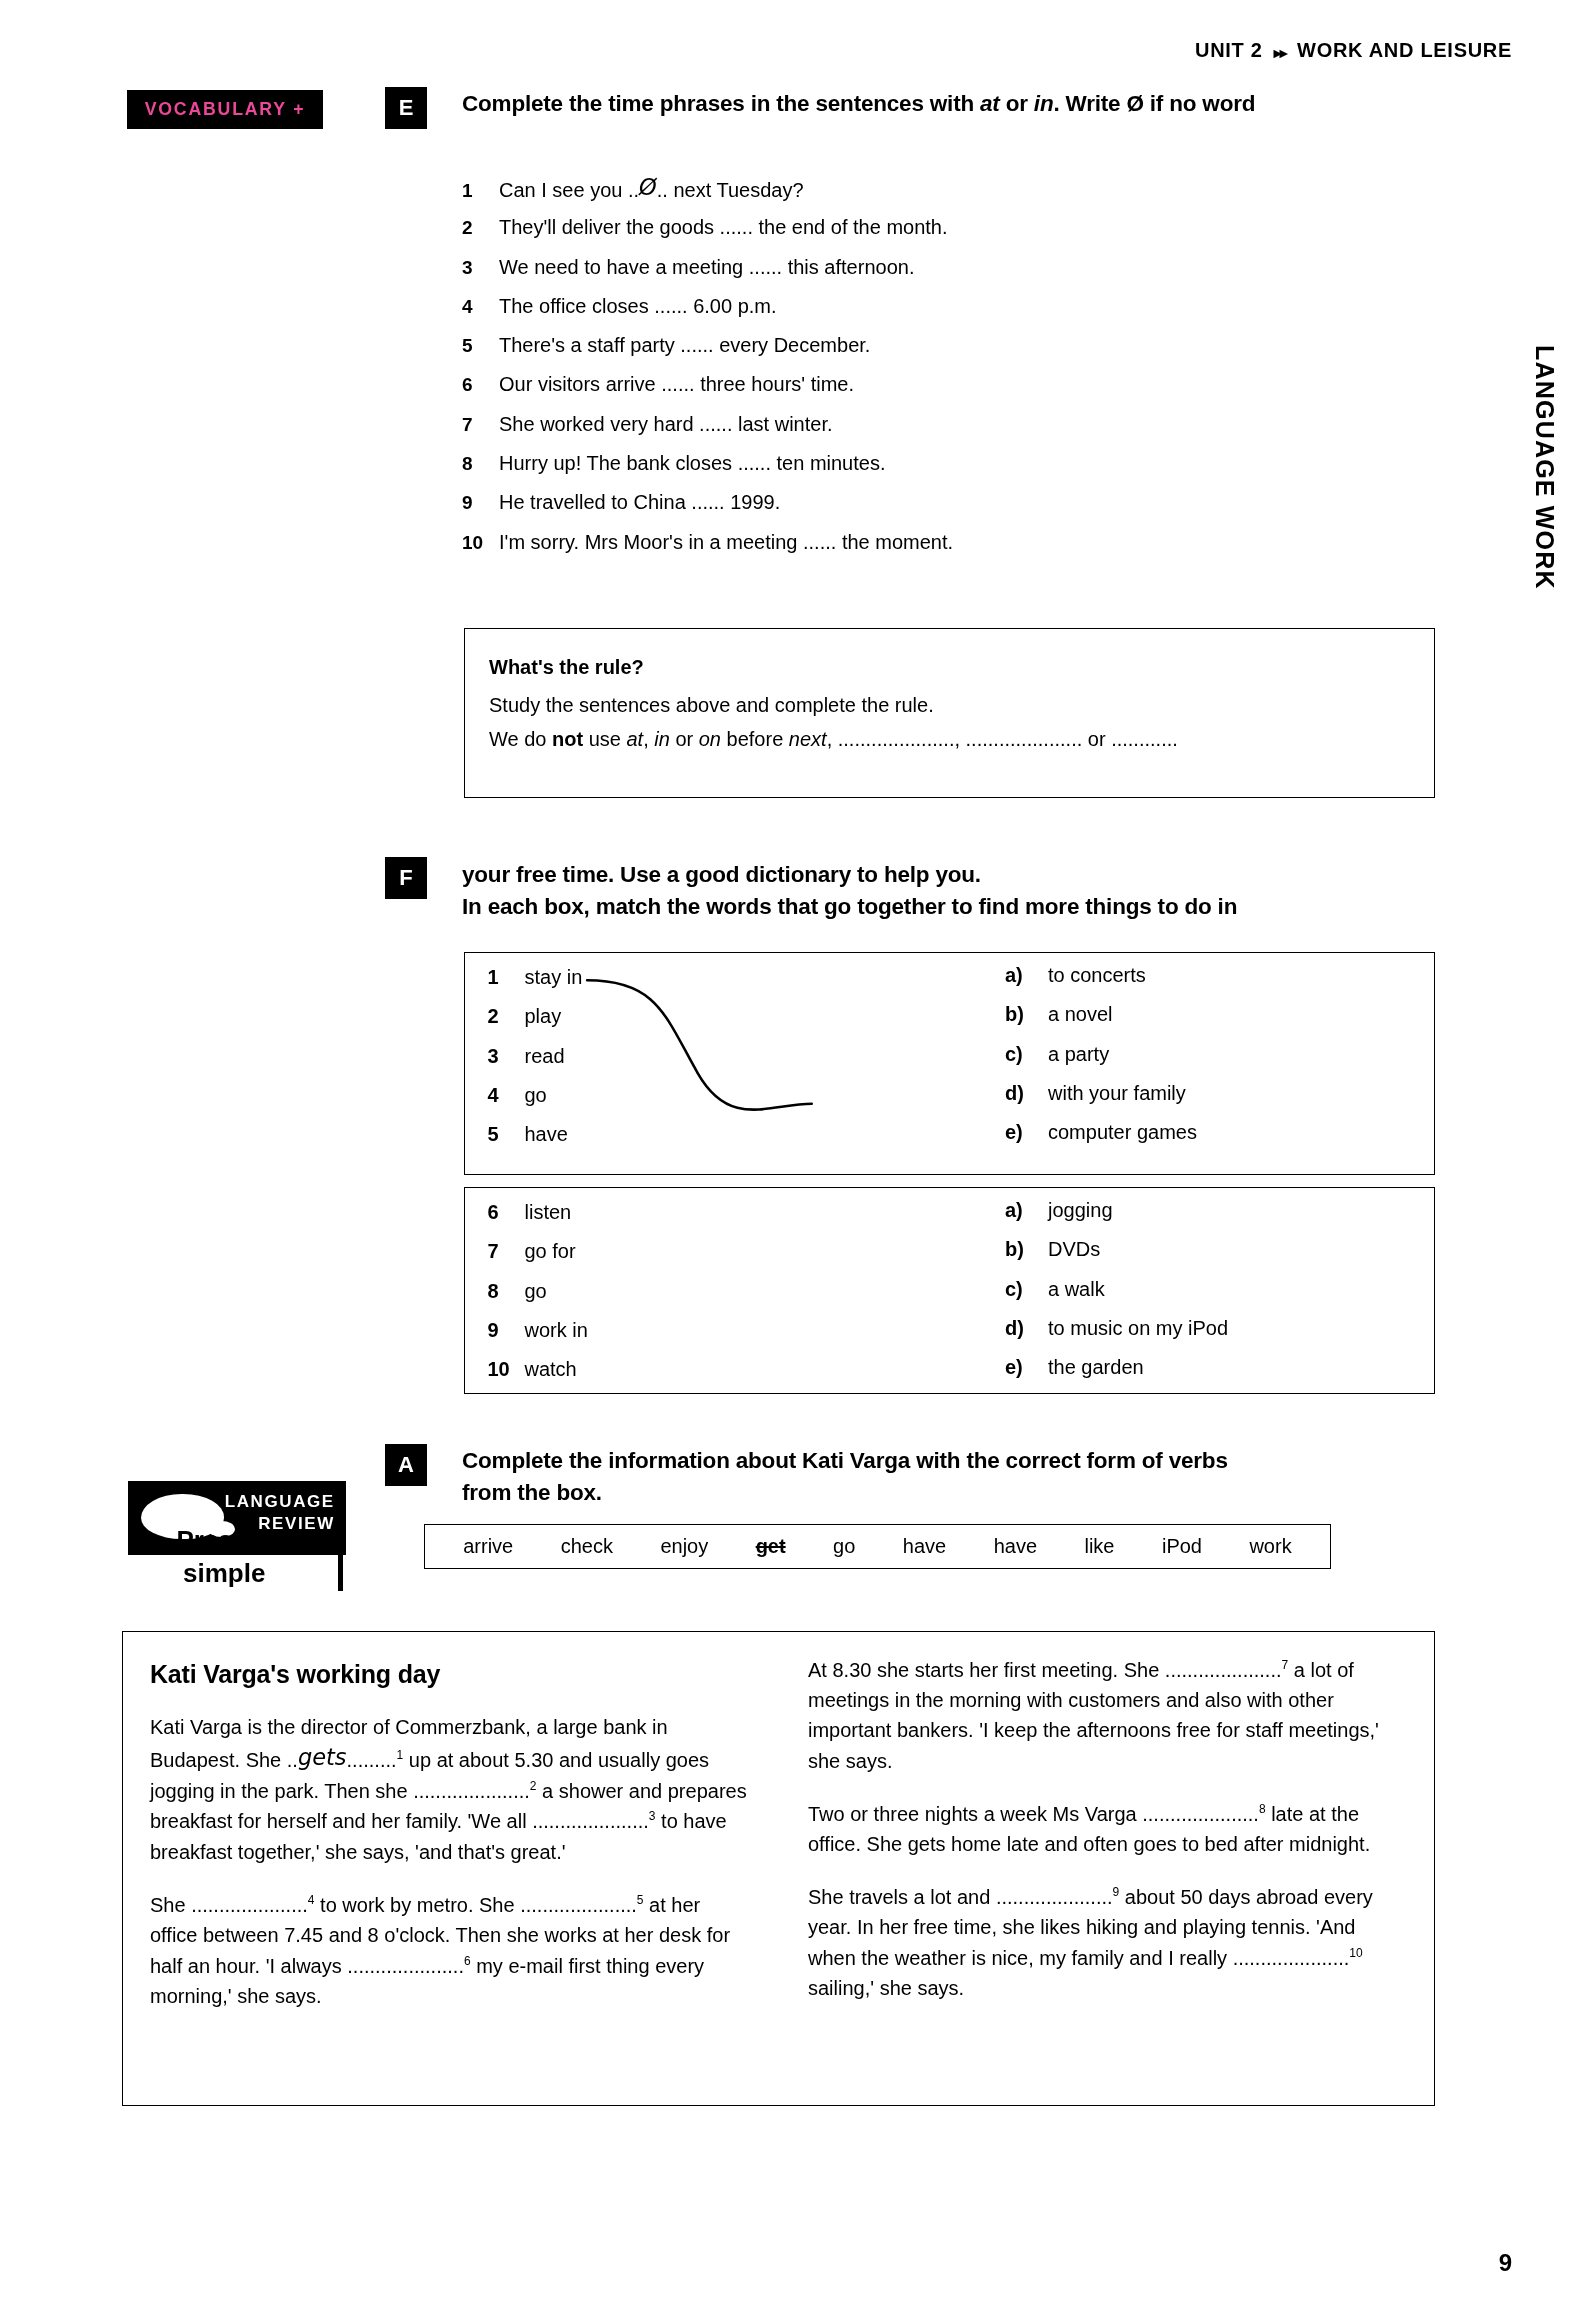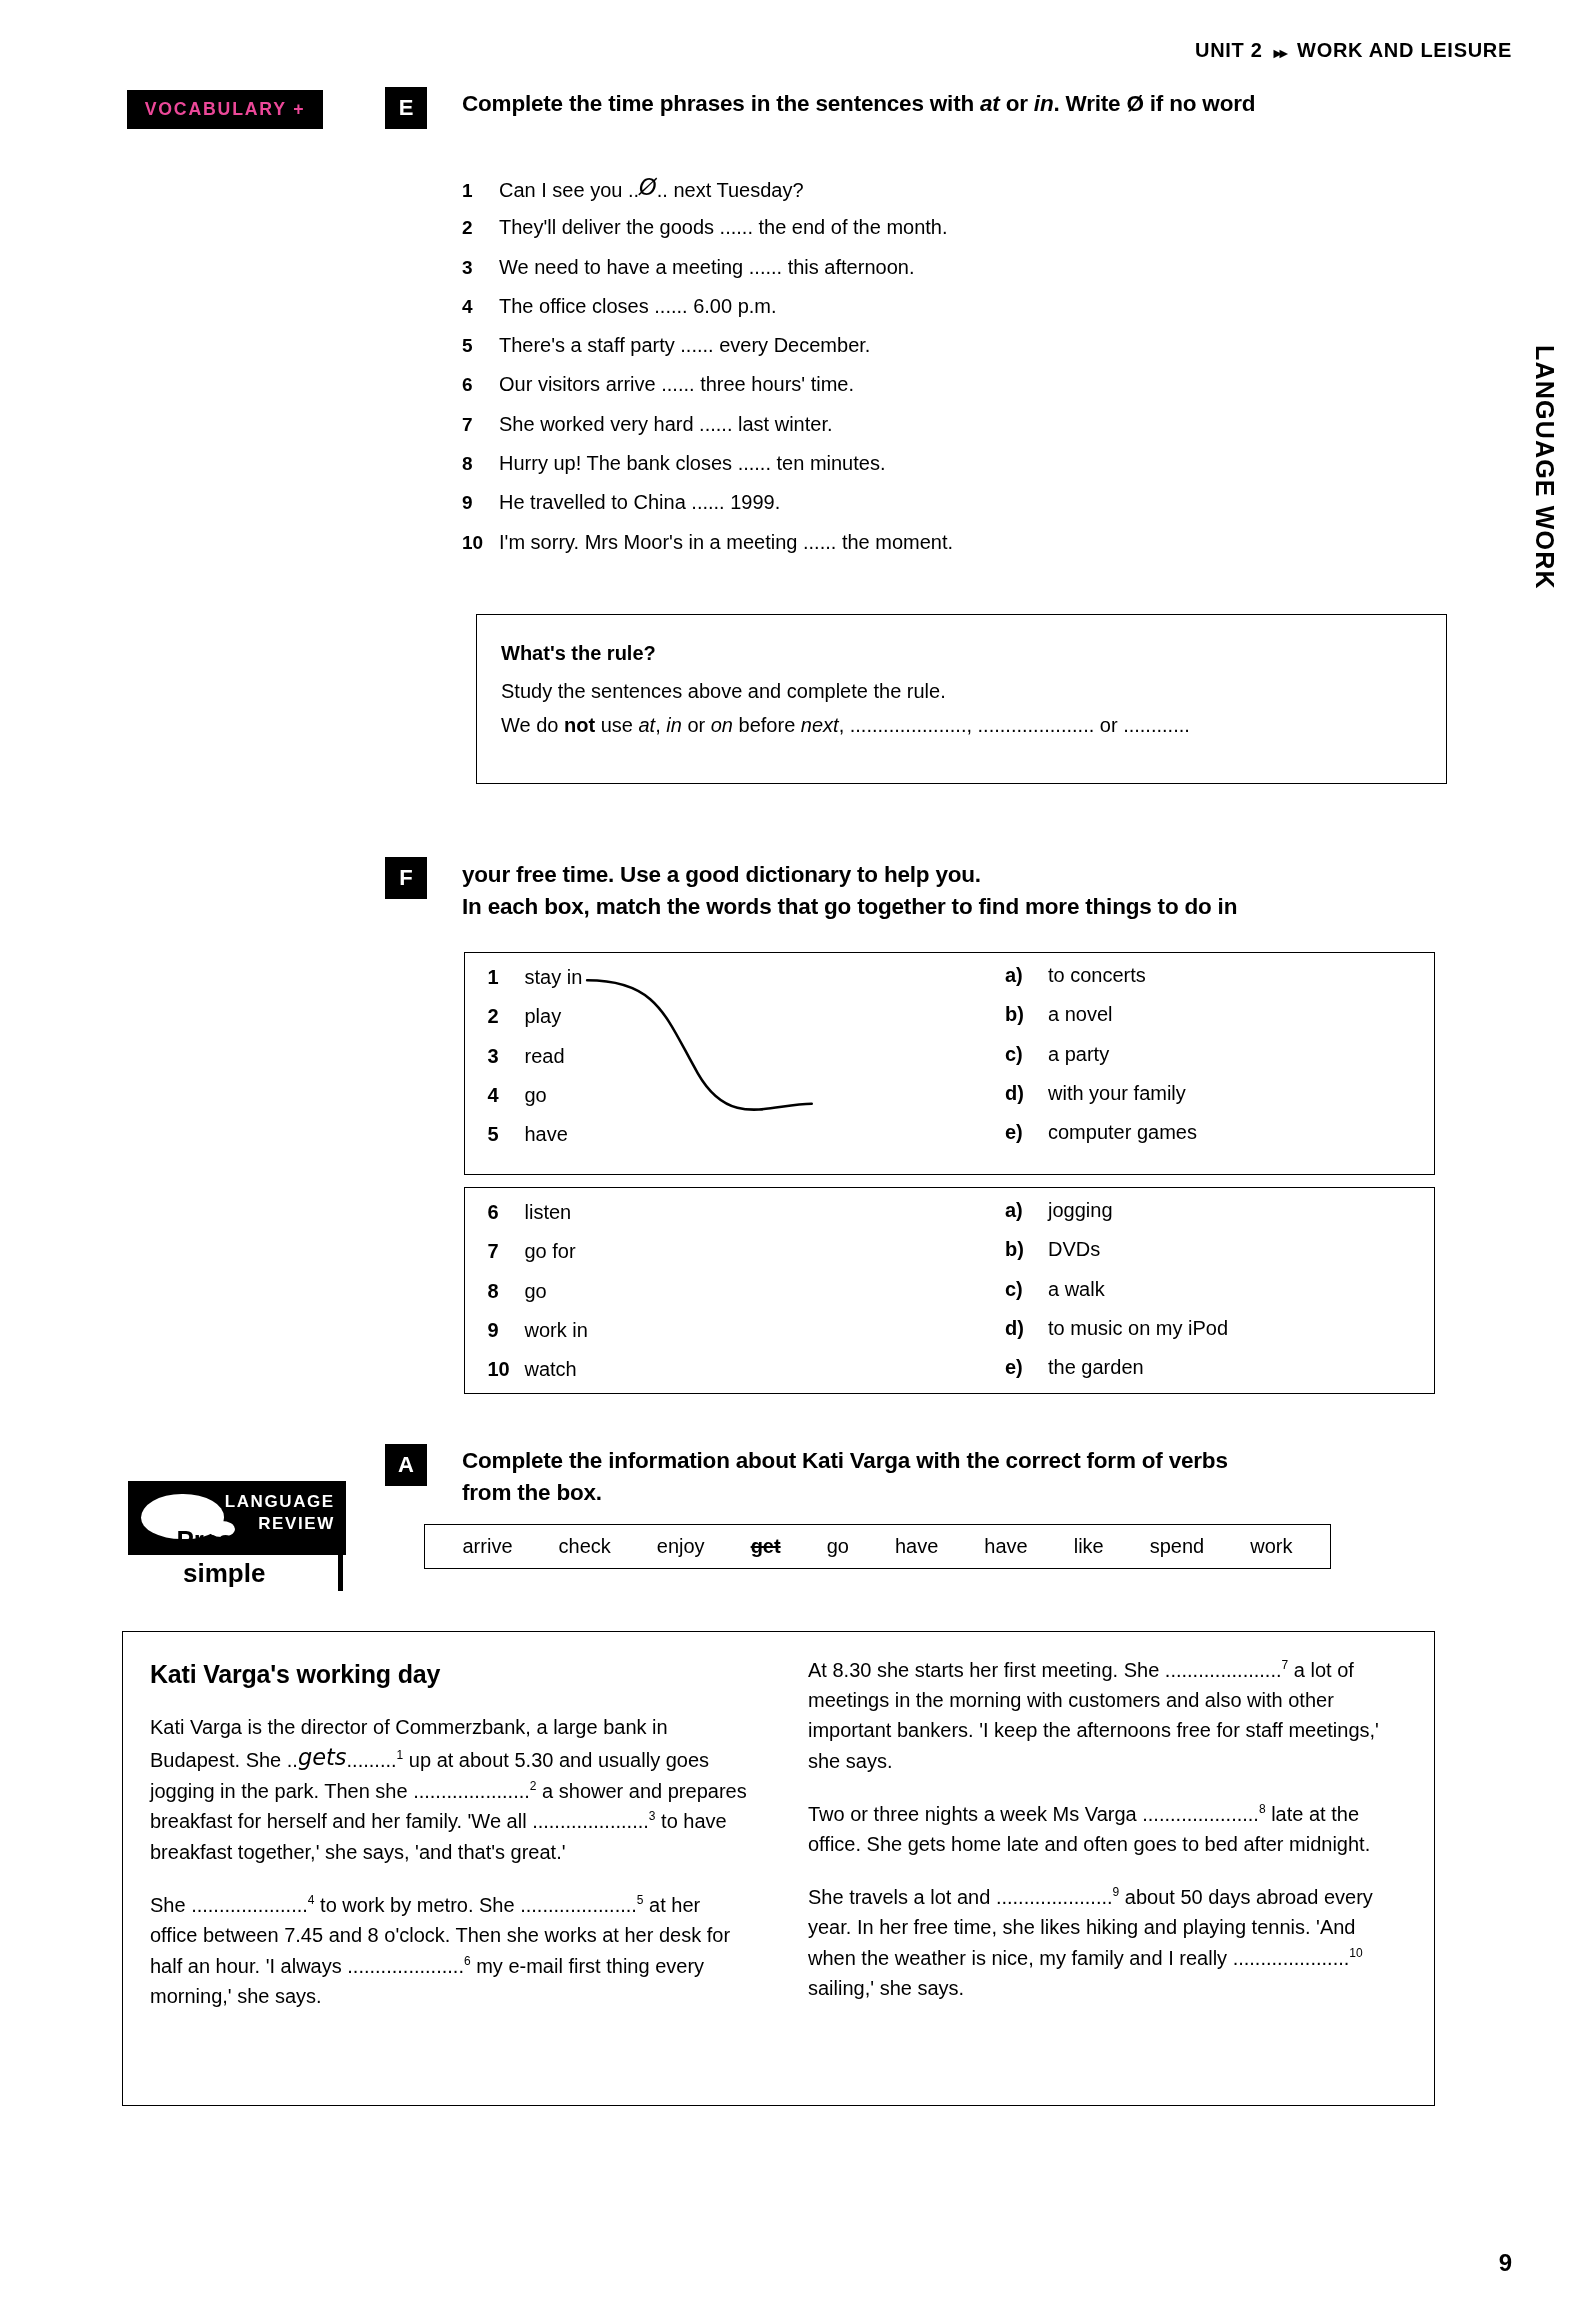--- a/index.html
+++ b/index.html
@@ -116,21 +116,21 @@
     top: -1.6px;
   }
 
   
   .obox {
     position: absolute;
     border: 1.6px solid #000;
     background: #fff;
   }
 
-  .rule-box { left: 464px; top: 614px; width: 971px; height: 170px; margin-left: 12px; }
+  .rule-box { left: 464px; top: 628px; width: 971px; height: 170px; }
   .rule-box .inner {
     padding: 21px 24px 0 24px;
     font-size: 20px;
     line-height: 1.72;
   }
   .rule-box b { font-weight: bold; }
   .rule-box i { font-style: italic; }
   .rule-title { font-weight: bold; margin-bottom: 3.2px; }
 
   
@@ -475,21 +475,21 @@
 <div class="obox word-bank">
   <div class="wb-inner" id="word-bank">
       <span>arrive</span>
       <span>check</span>
       <span>enjoy</span>
       <span class="struck">get</span>
       <span>go</span>
       <span>have</span>
       <span>have</span>
       <span>like</span>
-      <span>spend</span>
+      <span>iPod</span>
       <span>work</span>
     </div>
 </div>
 
 <div class="obox article-box">
   <div class="article-cols">
     <div class="acol" id="art-left">
       <p class="art-title">Kati Varga's working day</p>
     <p><span>Kati Varga is the director of Commerzbank, a large bank in Budapest. She ..</span><span class="hand">gets</span><span>.........</span><sup>1</sup><span> up at about 5.30 and usually goes jogging in the park. Then she .....................</span><sup>2</sup><span> a shower and prepares breakfast for herself and her family. 'We all .....................</span><sup>3</sup><span> to have breakfast together,' she says, 'and that's great.'</span></p>
         <p><span>She .....................</span><sup>4</sup><span> to work by metro. She .....................</span><sup>5</sup><span> at her office between 7.45 and 8 o'clock. Then she works at her desk for half an hour. 'I always .....................</span><sup>6</sup><span> my e-mail first thing every morning,' she says.</span></p>

